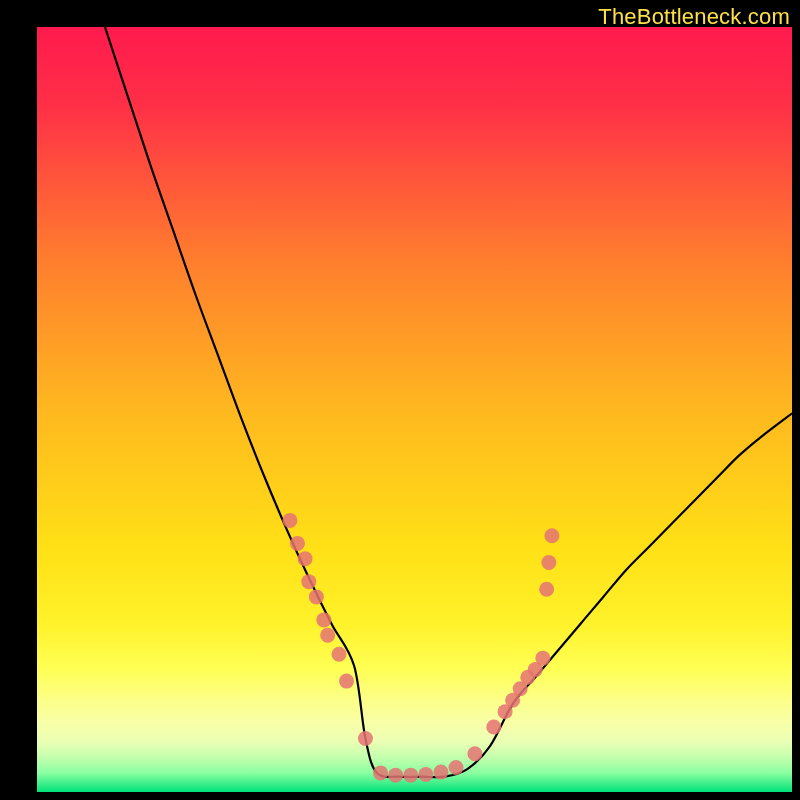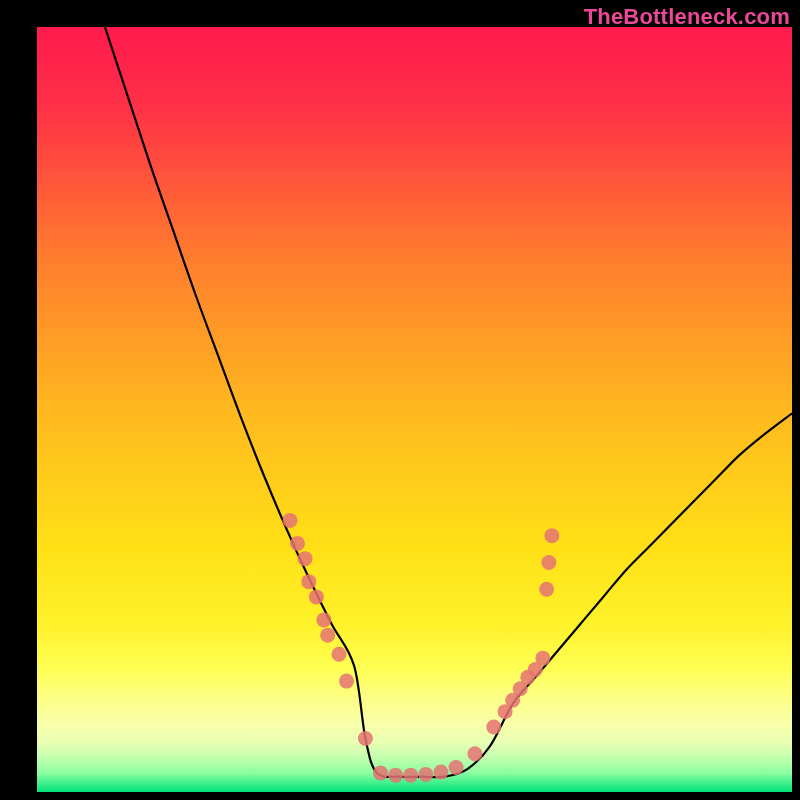--- a/index.html
+++ b/index.html
@@ -14,23 +14,23 @@
   .chart-wrap {
     position: relative;
     width: 800px;
     height: 800px;
     background: #000;
   }
   .watermark {
     position: absolute;
     top: 4px;
     right: 10px;
-    color: #ec4899;
+    color: #fde047;
     font-size: 22px;
-    font-weight: 700;
+    font-weight: 400;
     letter-spacing: 0.2px;
     z-index: 20;
   }
   svg {
     position: absolute;
     left: 0;
     top: 0;
   }
 </style>
 </head>

